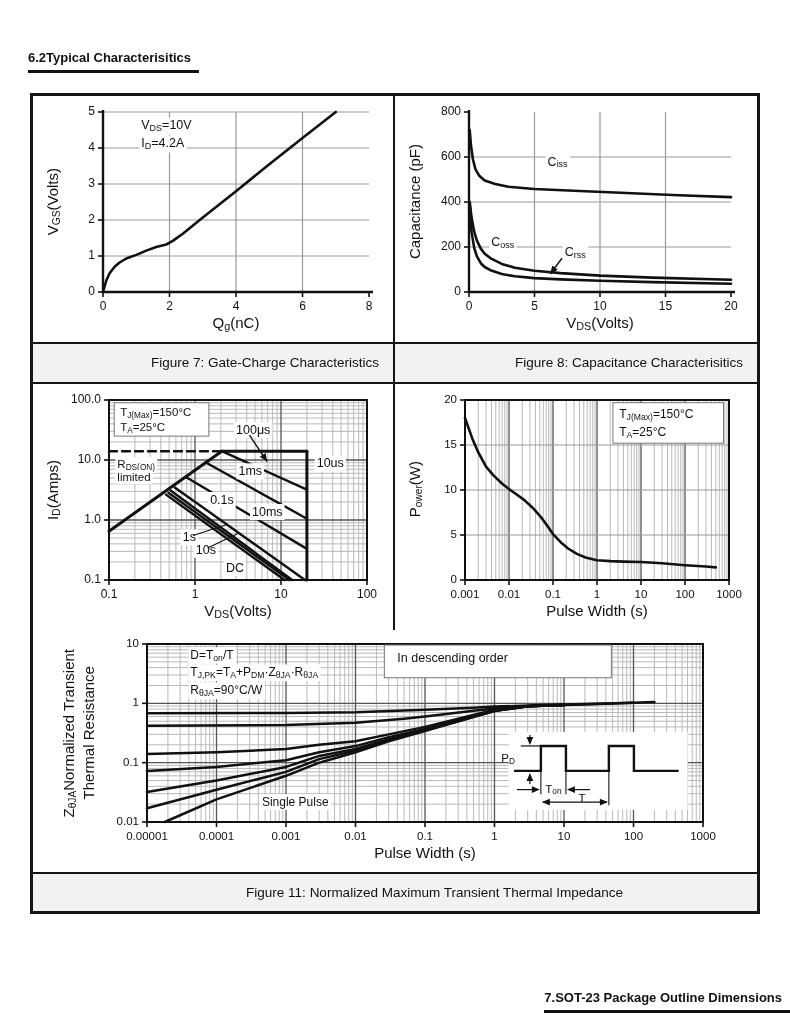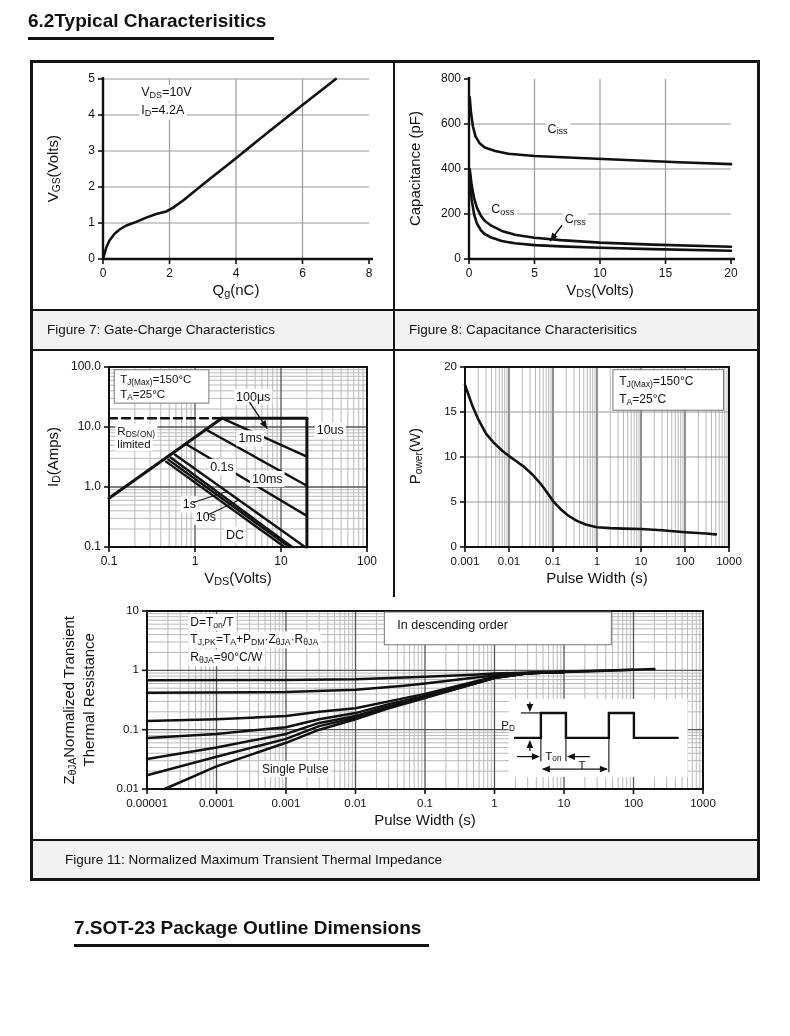--- a/index.html
+++ b/index.html
@@ -1,30 +1,30 @@
 <!DOCTYPE html>
 <html><head>
 <meta charset="utf-8">
 <style>
   html,body{margin:0;padding:0;background:#fff;}
   body{width:790px;font-family:"Liberation Sans",sans-serif;color:#111;}
   .page{width:790px;min-height:1036px;background:#fff;position:relative;}
   .heading{padding:10px 0 0 28px;}
-  .heading-text{display:inline-block;font-size:19px;font-weight:bold;border-bottom:3px solid #111;padding:0 8px 5px 0;}
-  .heading2{margin:26px 0 0 46px;}
+  .heading-text{display:inline-block;font-size:13px;font-weight:bold;border-bottom:3px solid #111;padding:0 8px 5px 0;margin-top:40px;}
+  .heading2{margin:26px 0 0 46px;text-align:right;}
   .figure-table{margin:20px 0 0 30px;width:730px;border:3px solid #151515;box-sizing:border-box;background:#fff;}
   .chart-row{display:flex;height:246px;}
   .chart-row.tall{height:242px;}
   .cell{box-sizing:border-box;}
   .chart-cell{width:362px;display:flex;align-items:center;justify-content:center;padding-top:2px;}
   .chart-cell.divider{border-right:2px solid #151515;}
   .chart-cell.full{width:724px;}
   .caption-row{display:flex;border-top:2px solid #151515;border-bottom:2px solid #151515;background:#f2f2f2;}
   .caption-row.last{border-bottom:none;}
-  .caption-cell{width:362px;padding:9px 14px;text-align:left;font-size:13.5px;line-height:1.45;white-space:pre-line;background:#f2f2f2;}
+  .caption-cell{width:362px;padding:9px 14px;text-align:right;font-size:13.5px;line-height:1.45;white-space:pre-line;background:#f2f2f2;}
   .caption-cell.divider{border-right:2px solid #151515;}
   .caption-cell.full{width:604px;padding-left:32px;}
   .ylab{writing-mode:vertical-rl;transform:rotate(180deg);text-align:center;font-size:15px;line-height:1.3;margin-bottom:36px;white-space:pre-line;}
   .ylab sub{font-size:68%;}
   .plotwrap{display:block;}
   svg text{font-family:"Liberation Sans",sans-serif;fill:#111;}
 </style>
 </head>
 <body>
 

